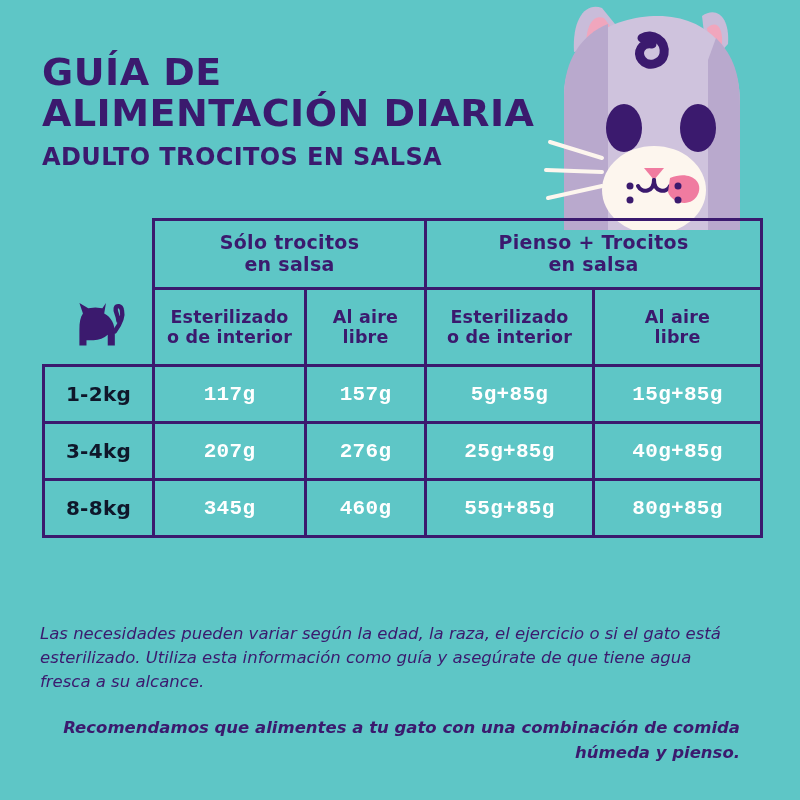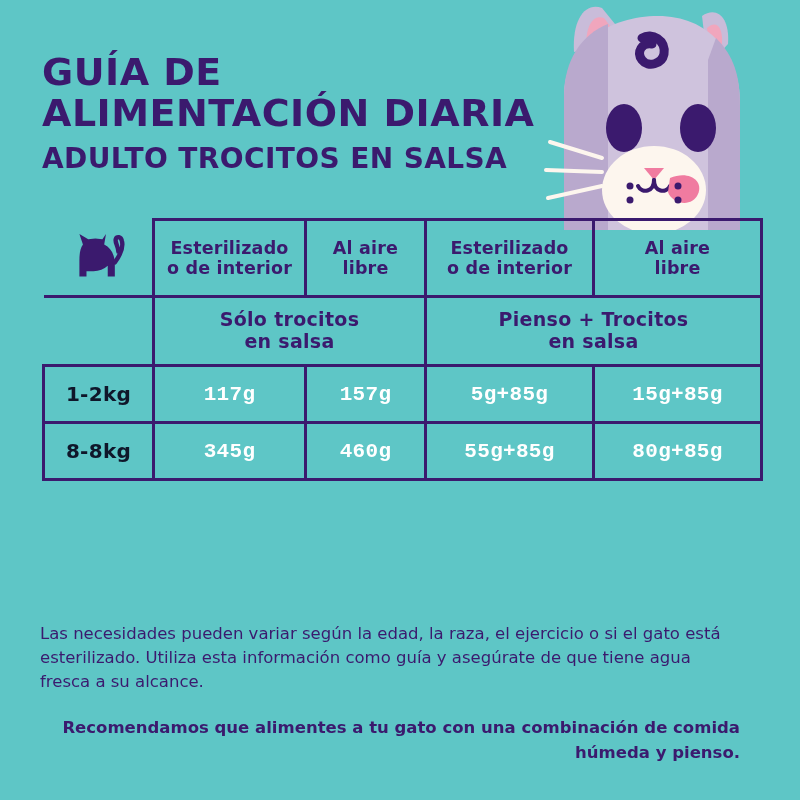--- a/index.html
+++ b/index.html
@@ -47,21 +47,21 @@
     font-size: 38px;
     line-height: 1.08;
     letter-spacing: 0.5px;
     color: #3b1a6e;
     margin: 0;
     text-transform: uppercase;
   }
   .subtitle {
     font-family: "DejaVu Sans", sans-serif;
     font-weight: bold;
-    font-size: 28px;
+    font-size: 24px;
     line-height: 1.1;
     letter-spacing: 0.4px;
     color: #3b1a6e;
     margin: 10px 0 0 0;
     text-transform: uppercase;
   }
 
   
   .table-wrap {
     position: absolute;
@@ -140,20 +140,21 @@
     left: 40px;
     top: 622px;
     width: 700px;
   }
   .note {
     font-family: "DejaVu Sans", sans-serif;
     font-size: 16.5px;
     line-height: 1.45;
     color: #3b1a6e;
     margin: 0;
+    font-style: italic;
   }
   .note.bold {
     font-weight: bold;
     margin-top: 22px;
     line-height: 1.5;
     text-align: right;
   }
 </style>
 </head>
 <body>
@@ -206,20 +207,32 @@
     <table class="feed">
       <colgroup>
         <col class="col-w">
           <col class="col-a">
           <col class="col-b">
           <col class="col-c">
           <col class="col-d">
       </colgroup>
       <tbody>
         <tr>
+          <td class="no-border"></td>
+          <td class="grp-head" colspan="2">
+            <div>Sólo trocitos</div>
+            <div>en salsa</div>
+          </td>
+          <td class="grp-head" colspan="2">
+            <div>Pienso + Trocitos</div>
+            <div>en salsa</div>
+          </td>
+        </tr>
+
+        <tr>
           <td class="cat-icon-cell">
             <div class="cat-icon">
               <svg viewBox="0 0 70 60" width="62" height="54" xmlns="http://www.w3.org/2000/svg">
                 <path d="M18 16 L14 4 L24 10 L32 9 L40 10 L44 4 L42 16
                          C50 20 54 28 54 38 L54 52 L46 52 L46 40
                          C42 44 36 46 30 46 L22 46 L22 52 L14 52 L14 34
                          C14 26 15 20 18 16 Z" fill="#3b1a6e"></path>
                 <path d="M54 36 C60 28 64 20 62 12 C61 7 56 6 55 10 C54 14 58 18 58 24" stroke="#3b1a6e" stroke-width="5" fill="none" stroke-linecap="round"></path>
               </svg>
             </div>
@@ -236,39 +249,34 @@
             <div>Esterilizado</div>
             <div>o de interior</div>
           </td>
           <td class="sub-head">
             <div>Al aire</div>
             <div>libre</div>
           </td>
         </tr>
 
         <tr>
-          <td class="no-border"></td>
-          <td class="grp-head" colspan="2">
-            <div>Sólo trocitos</div>
-            <div>en salsa</div>
-          </td>
-          <td class="grp-head" colspan="2">
-            <div>Pienso + Trocitos</div>
-            <div>en salsa</div>
-          </td>
-        </tr>
-
-        <tr>
           <td class="weight-cell">1-2kg</td>
           <td class="val-cell">117g</td>
           <td class="val-cell">157g</td>
           <td class="val-cell">5g+85g</td>
           <td class="val-cell">15g+85g</td>
         </tr>
         <tr>
+          <td class="weight-cell">3-4kg</td>
+          <td class="val-cell">207g</td>
+          <td class="val-cell">276g</td>
+          <td class="val-cell">25g+85g</td>
+          <td class="val-cell">40g+85g</td>
+        </tr>
+        <tr>
           <td class="weight-cell">8-8kg</td>
           <td class="val-cell">345g</td>
           <td class="val-cell">460g</td>
           <td class="val-cell">55g+85g</td>
           <td class="val-cell">80g+85g</td>
         </tr>
       </tbody>
     </table>
   </div>
 

